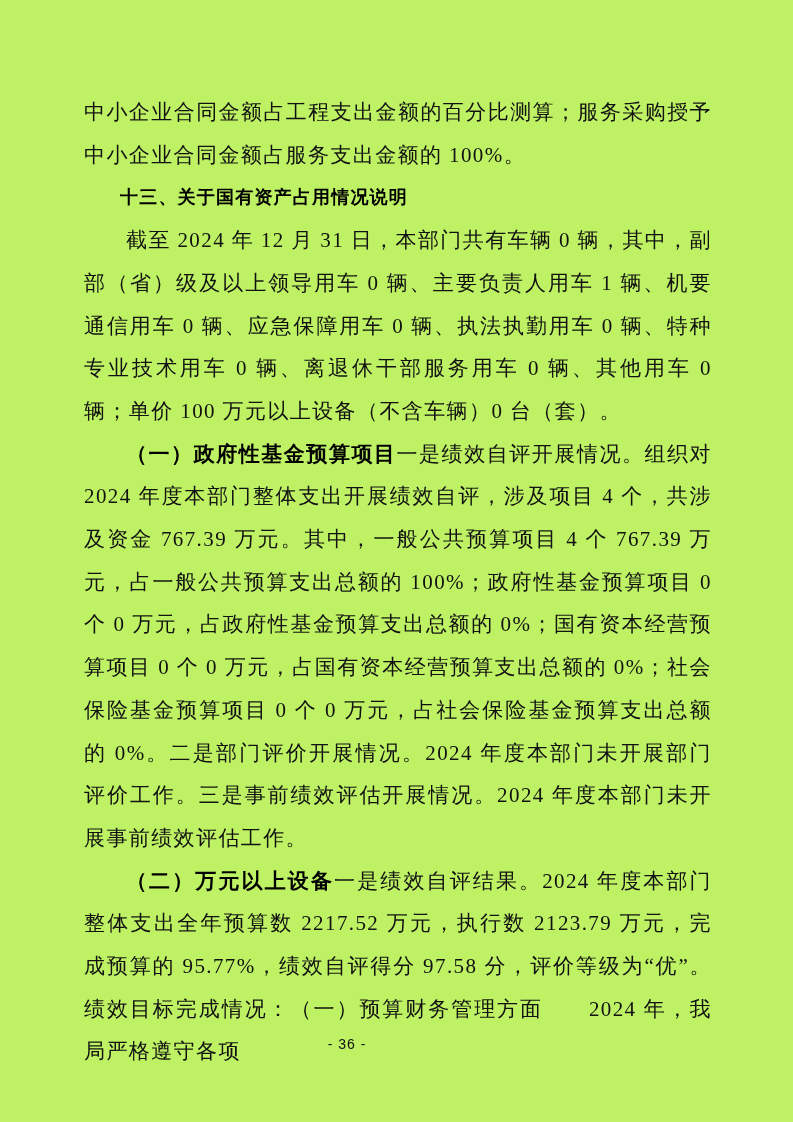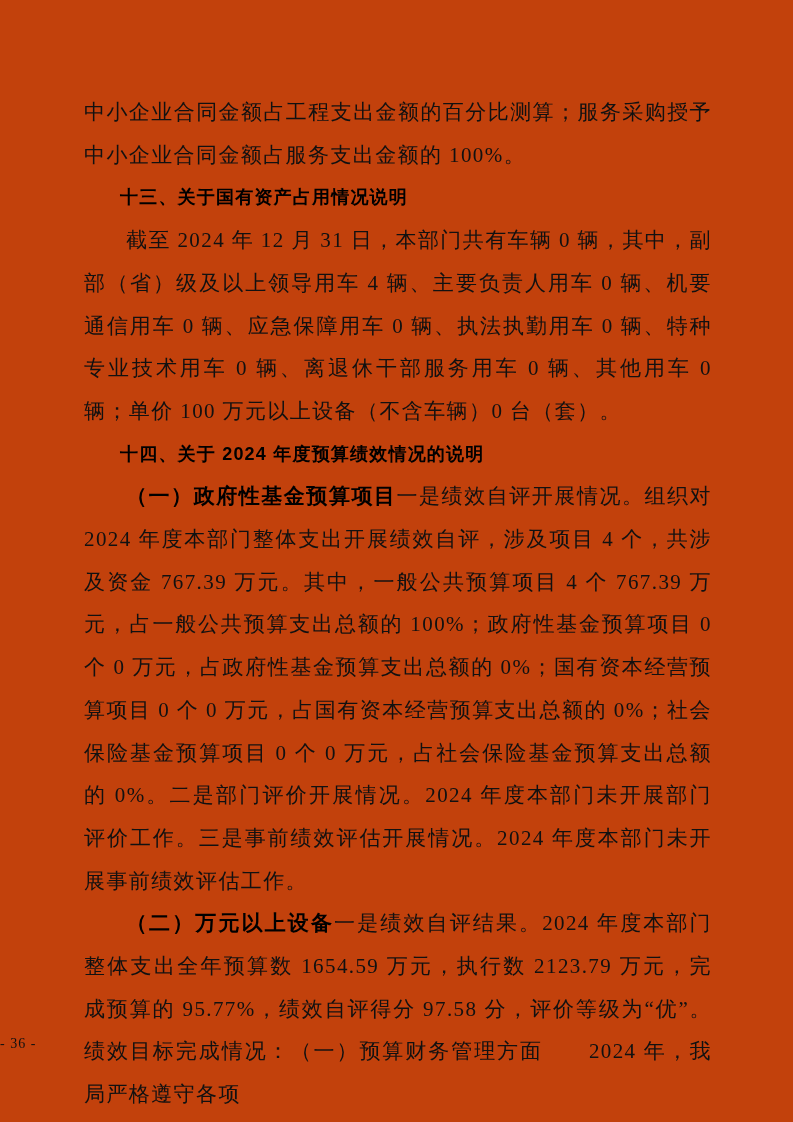--- a/index.html
+++ b/index.html
@@ -4,21 +4,21 @@
 <style>
   html, body {
     margin: 0;
     padding: 0;
     background: #ffffff;
   }
   .page {
     position: relative;
     width: 793px;
     height: 1122px;
-    background: #c2410c;
+    background: #bef264;
     color: #111111;
     overflow: hidden;
   }
   .content {
     position: absolute;
     left: 84px;
     top: 91px;
     width: 628px;
   }
   .body-text {
@@ -47,44 +47,44 @@
   .bold-lead {
     font-family: "Liberation Sans", "DejaVu Sans", sans-serif;
     font-weight: bold;
     color: #000000;
   }
   .page-footer {
     position: absolute;
     left: 0;
     top: 1036px;
     width: 694px;
-    font-family: Liberation Serif, serif;
+    text-align: center;
+    font-family: Liberation Sans, sans-serif;
     font-size: 14px;
     letter-spacing: 1px;
     color: #111111;
   }
 </style>
 </head>
 <body>
 
 <div class="page">
   <div class="content">
 
     <p class="body-text no-indent">中小企业合同金额占工程支出金额的百分比测算；服务采购授予中小企业合同金额占服务支出金额的 100%。</p>
 
     <h2 class="heading">十三、关于国有资产占用情况说明</h2>
 
-    <p class="body-text">截至 2024 年 12 月 31 日，本部门共有车辆 0 辆，其中，副部（省）级及以上领导用车 4 辆、主要负责人用车 0 辆、机要通信用车 0 辆、应急保障用车 0 辆、执法执勤用车 0 辆、特种专业技术用车 0 辆、离退休干部服务用车 0 辆、其他用车 0 辆；单价 100 万元以上设备（不含车辆）0 台（套）。</p>
+    <p class="body-text">截至 2024 年 12 月 31 日，本部门共有车辆 0 辆，其中，副部（省）级及以上领导用车 0 辆、主要负责人用车 1 辆、机要通信用车 0 辆、应急保障用车 0 辆、执法执勤用车 0 辆、特种专业技术用车 0 辆、离退休干部服务用车 0 辆、其他用车 0 辆；单价 100 万元以上设备（不含车辆）0 台（套）。</p>
 
-    <h2 class="heading">十四、关于 2024 年度预算绩效情况的说明</h2>
 
     <p class="body-text">
       <strong class="bold-lead">（一）政府性基金预算项目</strong><span>一是绩效自评开展情况。组织对 2024 年度本部门整体支出开展绩效自评，涉及项目 4 个，共涉及资金 767.39 万元。其中，一般公共预算项目 4 个 767.39 万元，占一般公共预算支出总额的 100%；政府性基金预算项目 0 个 0 万元，占政府性基金预算支出总额的 0%；国有资本经营预算项目 0 个 0 万元，占国有资本经营预算支出总额的 0%；社会保险基金预算项目 0 个 0 万元，占社会保险基金预算支出总额的 0%。二是部门评价开展情况。2024 年度本部门未开展部门评价工作。三是事前绩效评估开展情况。2024 年度本部门未开展事前绩效评估工作。</span>
     </p>
 
     <p class="body-text">
-      <strong class="bold-lead">（二）万元以上设备</strong><span>一是绩效自评结果。2024 年度本部门整体支出全年预算数 1654.59 万元，执行数 2123.79 万元，完成预算的 95.77%，绩效自评得分 97.58 分，评价等级为“优”。绩效目标完成情况：（一）预算财务管理方面　　2024 年，我局严格遵守各项</span>
+      <strong class="bold-lead">（二）万元以上设备</strong><span>一是绩效自评结果。2024 年度本部门整体支出全年预算数 2217.52 万元，执行数 2123.79 万元，完成预算的 95.77%，绩效自评得分 97.58 分，评价等级为“优”。绩效目标完成情况：（一）预算财务管理方面　　2024 年，我局严格遵守各项</span>
     </p>
 
   </div>
 
   <div class="page-footer">- 36 -</div>
 </div>
 
 </body></html>

